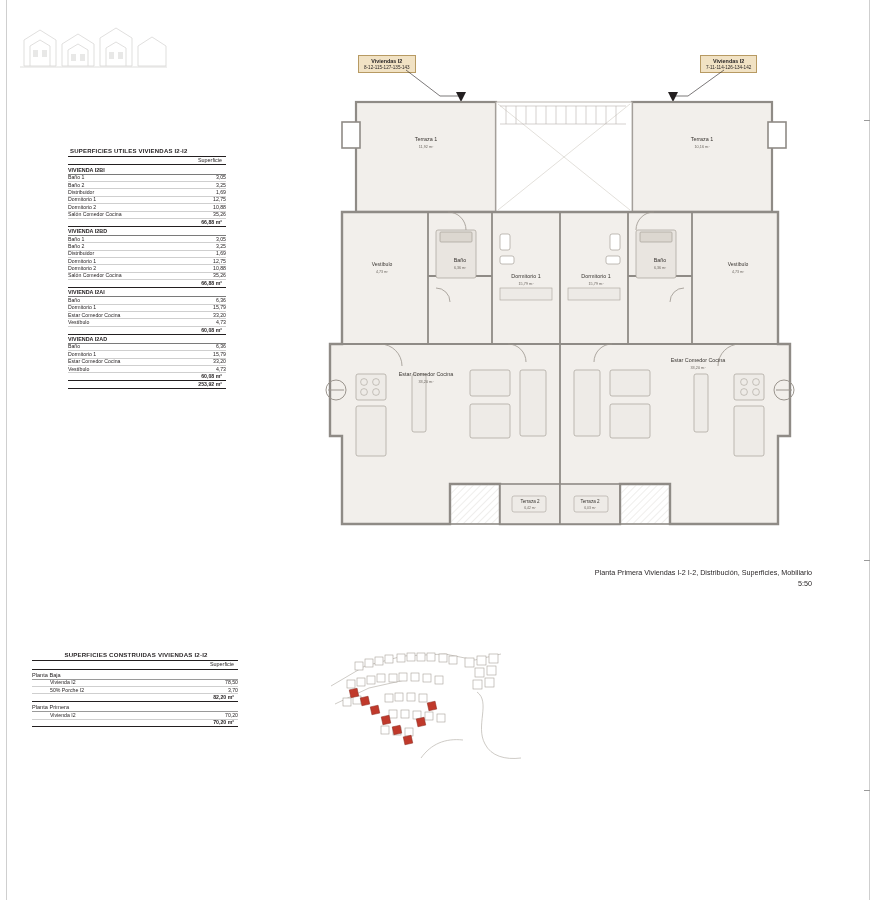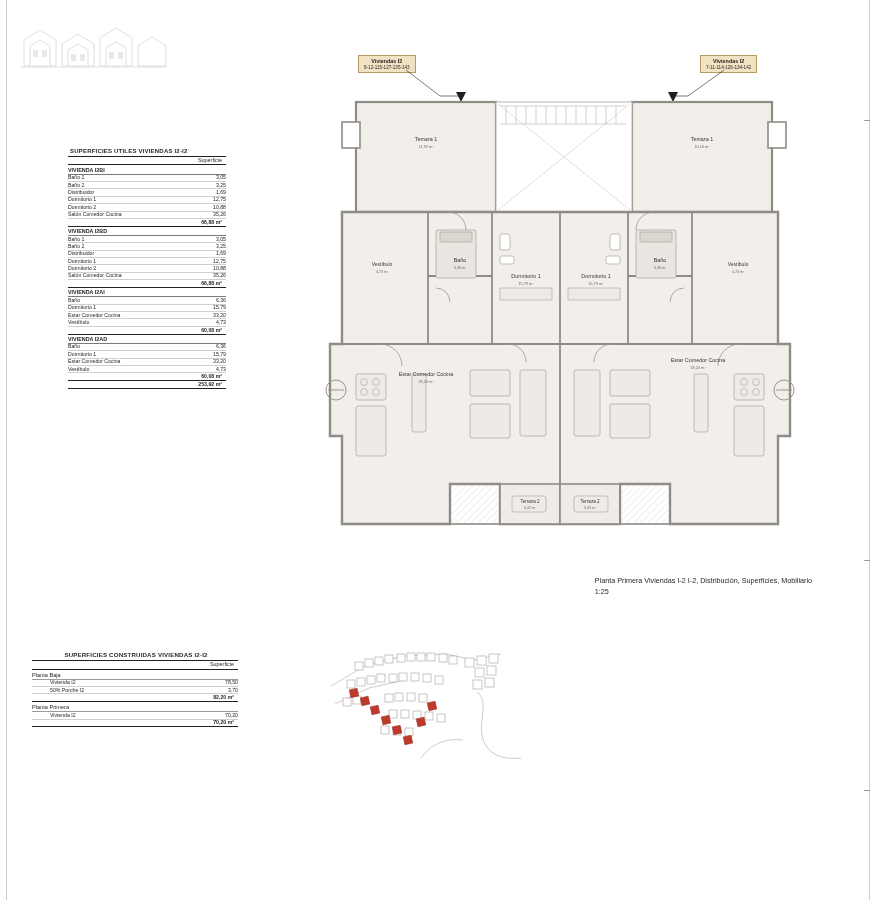--- a/index.html
+++ b/index.html
@@ -124,24 +124,24 @@
   }
   .callout .c-title { font-weight: bold; font-size: 5.4px; display: block; }
   .callout .c-sub { display: block; font-size: 4.6px; }
   #callout-left { left: 358px; top: 55px; }
   #callout-right { left: 700px; top: 55px; }
 
   .plan-caption {
     position: absolute;
     right: 70px;
     top: 568px;
+    text-align: right;
     font-size: 7.2px;
     color: #231f20;
     line-height: 1.5;
-    margin-top: 8px;
   }
   .plan-caption .scale { display: block; }
 
   
   .sitemap {
     position: absolute;
     left: 325px;
     top: 640px;
     width: 200px;
     height: 130px;
@@ -529,21 +529,21 @@
         <text x="378" y="325" font-size="3.8" fill="#6c6760">33,20 m²</text>
 
         <text x="270" y="459" font-size="4.6">Terraza 2</text>
         <text x="270" y="465" font-size="3.4" fill="#6c6760">6,03 m²</text>
       </g>
     </svg>
   </div>
 
   <div class="plan-caption">
     <span>Planta Primera Viviendas I-2 I-2, Distribución, Superficies, Mobiliario</span>
-    <span class="scale">1:25</span>
+    <span class="scale">5:50</span>
   </div>
 
   <div class="sitemap">
     <svg width="200" height="130" viewBox="0 0 200 130">
       <g fill="none" stroke="#b9b4ae" stroke-width="0.7">
         <path d="M6 46 L40 26 L78 16 L120 14 L150 20 L176 14"></path>
         <path d="M10 64 L44 48 L80 40"></path>
         <path d="M152 52 C166 62 150 86 160 104 C166 116 180 120 196 118"></path>
         <path d="M96 118 C106 104 120 98 138 100"></path>
       </g>

